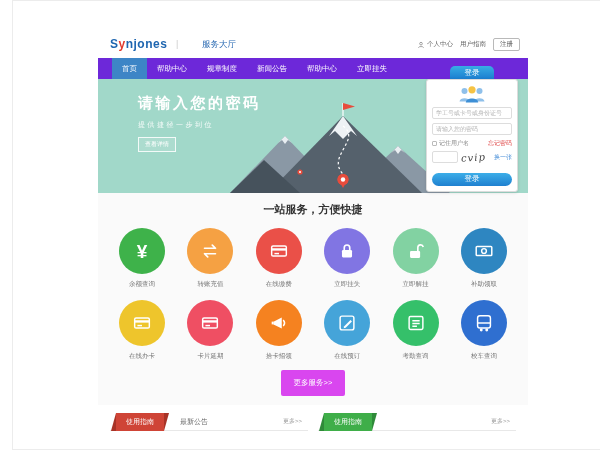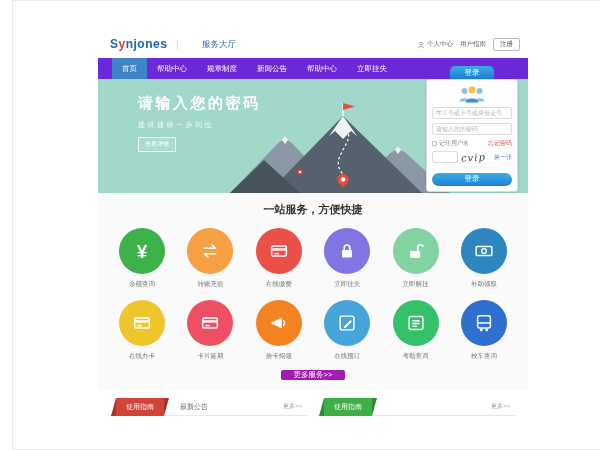--- a/index.html
+++ b/index.html
@@ -47,21 +47,21 @@
   .lg-btn { width:100%; height:13px; border:none; border-radius:7px; background:linear-gradient(#3caee8,#1f80d0); color:#fff; font-size:7.5px; cursor:pointer; }
 
   
   .services { background:#fafafa; text-align:center; padding-bottom:9px; }
   .sec-title { font-size:11px; font-weight:bold; color:#333; padding-top:9px; }
   .svc-row { display:flex; justify-content:space-between; margin:11px 16px 0; }
   .svc { width:56px; cursor:pointer; }
   .svc-circle { width:46px; height:46px; border-radius:50%; margin:0 auto 6px; display:flex; align-items:center; justify-content:center; }
   .svc-label { font-size:6.5px; color:#777; }
   .yen { color:#fff; font-size:19px; font-weight:bold; line-height:1; }
-  .more-btn { display:inline-block; margin-top:9px; background:#a21caf; color:#fff; font-size:7.5px; padding:0 13px; border-radius:2px; border:none; cursor:pointer; }
+  .more-btn { display:inline-block; margin-top:9px; background:#d946ef; color:#fff; font-size:7.5px; padding:8px 13px; border-radius:2px; border:none; cursor:pointer; }
 
   
   .announce { background:#fff; text-align:center; }
   .ann-cols { display:flex; gap:10px; margin:8px 12px 0; text-align:left; }
   .ann-col { flex:1; border-bottom:1px solid #e8e8e8; height:18px; position:relative; display:flex; align-items:center; }
   .ribbon { position:relative; height:18px; line-height:18px; color:#fff; font-size:7px; padding:0 10px; margin-left:6px; cursor:pointer; }
   .ribbon.red { background:#cf4436; }
   .ribbon.green { background:#3fae49; }
   .ribbon:before { content:""; position:absolute; left:-5px; top:0; border-style:solid; border-width:0 0 18px 5px; border-color:transparent; }
   .ribbon.red:before { border-bottom-color:#a83327; }

